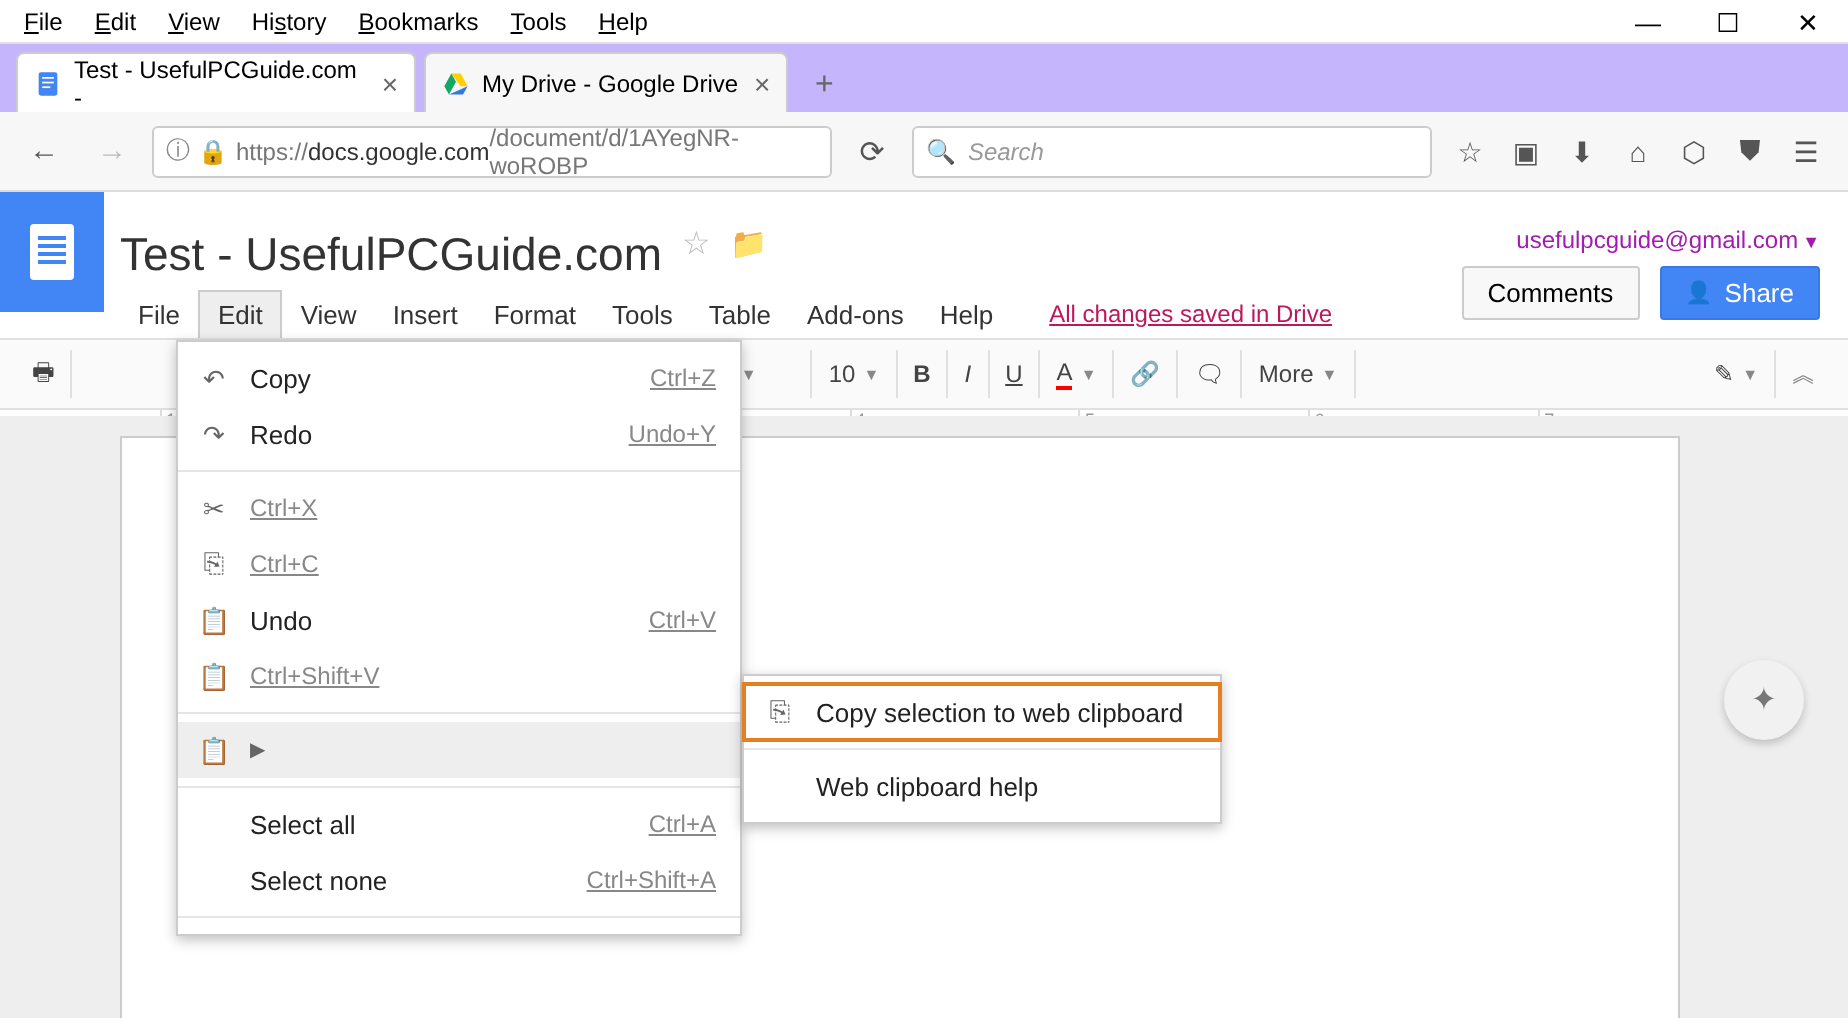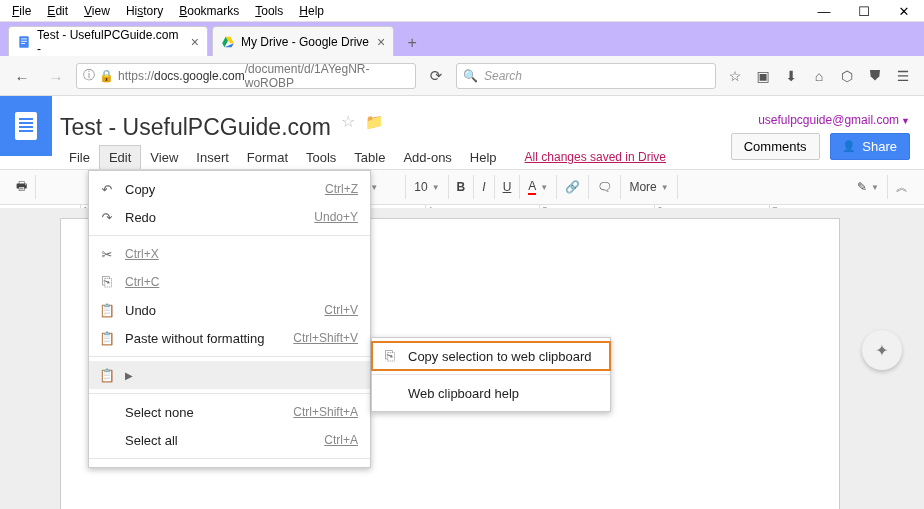--- a/index.html
+++ b/index.html
@@ -266,38 +266,37 @@
         <span class="icon">⎘</span>
         <span class="shortcut">Ctrl+C</span>
       </div>
       <div class="menu-item">
         <span class="icon">📋</span>
         <span class="label">Undo</span>
         <span class="shortcut">Ctrl+V</span>
       </div>
       <div class="menu-item">
         <span class="icon">📋</span>
-        <span class="label">Paste without formatting</span>
         <span class="shortcut">Ctrl+Shift+V</span>
       </div>
       <div class="menu-sep"></div>
       <div class="menu-item hover">
         <span class="icon">📋</span>
         <span class="arrow">▶</span>
       </div>
       <div class="menu-sep"></div>
       <div class="menu-item">
         <span class="icon"></span>
+        <span class="label">Select all</span>
+        <span class="shortcut">Ctrl+A</span>
+      </div>
+      <div class="menu-item">
+        <span class="icon"></span>
         <span class="label">Select none</span>
         <span class="shortcut">Ctrl+Shift+A</span>
-      </div>
-      <div class="menu-item">
-        <span class="icon"></span>
-        <span class="label">Select all</span>
-        <span class="shortcut">Ctrl+A</span>
       </div>
       <div class="menu-sep"></div>
     </div>
 
   <div class="submenu" id="submenu">
       <div class="menu-item highlighted">
         <span class="icon">⎘</span>
         <span class="label">Copy selection to web clipboard</span>
       </div>
       <div class="menu-sep"></div>

